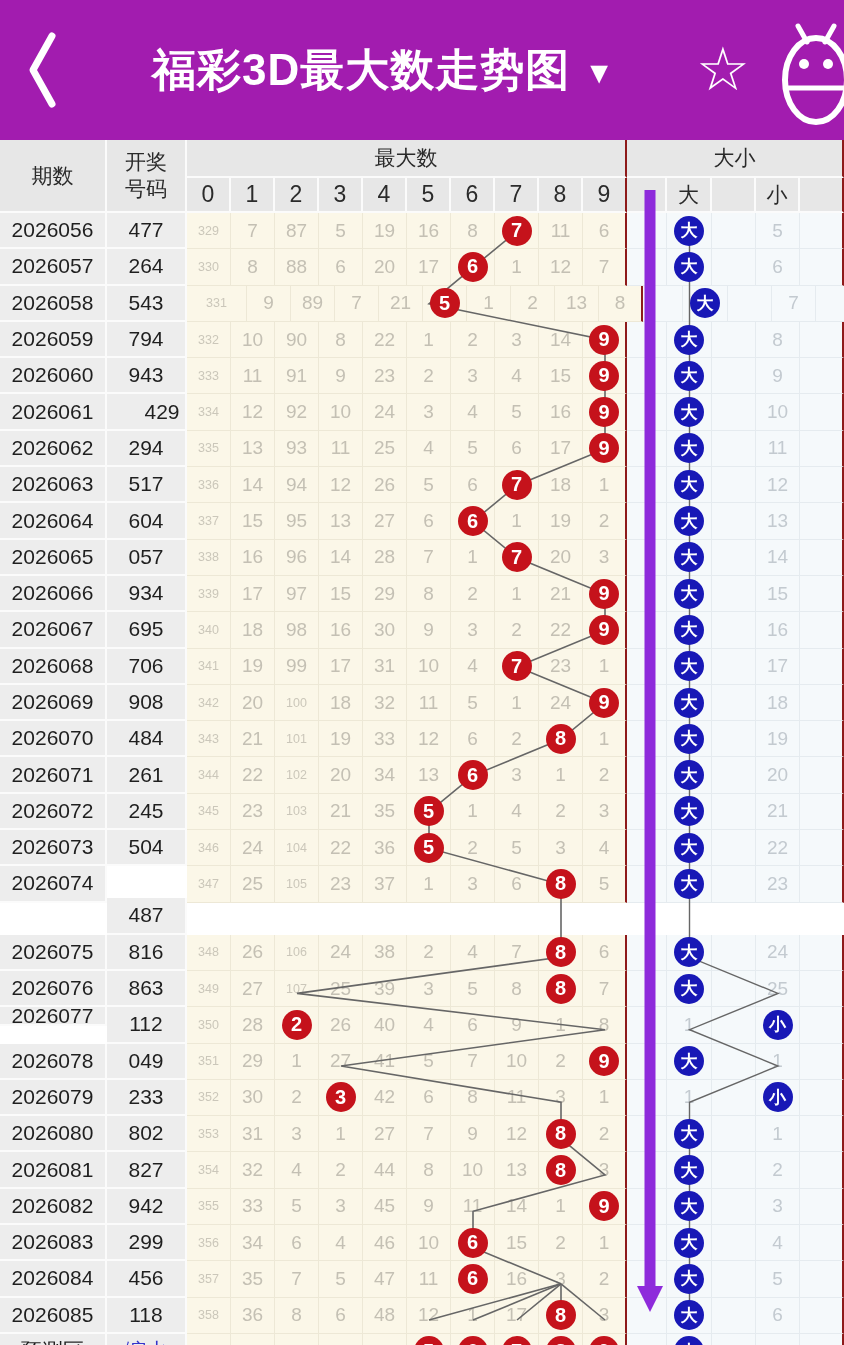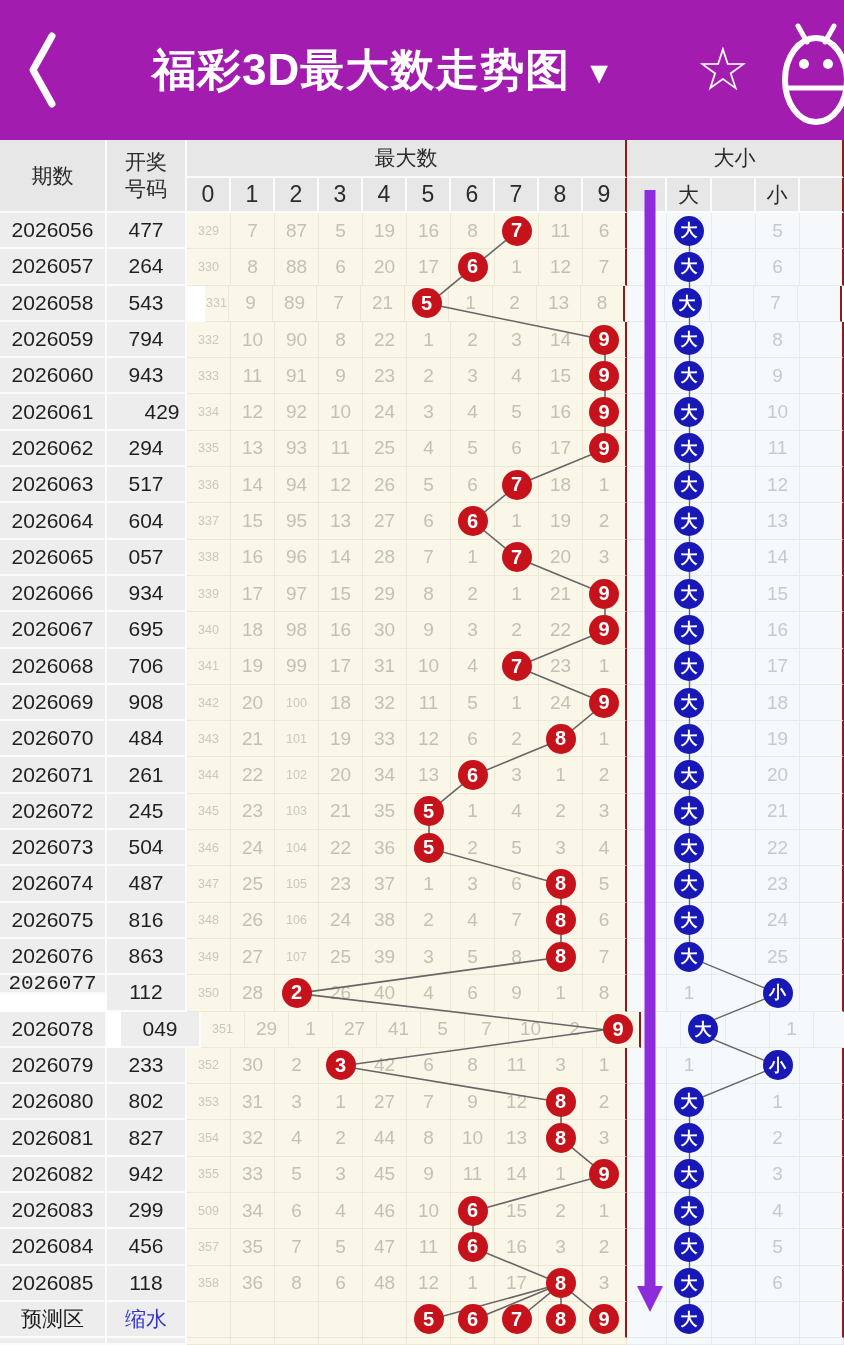--- a/index.html
+++ b/index.html
@@ -143,21 +143,21 @@
         <div class="cell c-blue" style="width: 45px; height: 36.3px;">
           <span class="circle blue">大</span>
         </div>
         <div class="cell c-blue" style="width: 44px; height: 36.3px;"></div>
         <div class="cell c-blue" style="width: 44px; height: 36.3px;">6</div>
         <div class="cell c-blue sec-div" style="width: 44px; height: 36.3px;"></div>
       </div>
       <div class="row">
         <div class="cell c-gray" style="width: 107px; height: 36.3px;">2026058</div>
         <div class="cell c-gray" style="width: 80px; height: 36.3px;">543</div>
-        <div class="cell c-cream smalltxt" style="width: 24px; height: 36.3px; margin-left: 18px;">331</div>
+        <div class="cell c-cream smalltxt" style="width: 60px; height: 36.3px;">331</div>
         <div class="cell c-cream" style="width: 44px; height: 36.3px;">9</div>
         <div class="cell c-cream" style="width: 44px; height: 36.3px;">89</div>
         <div class="cell c-cream" style="width: 44px; height: 36.3px;">7</div>
         <div class="cell c-cream" style="width: 44px; height: 36.3px;">21</div>
         <div class="cell c-cream" style="width: 44px; height: 36.3px;">
           <span class="circle red">5</span>
         </div>
         <div class="cell c-cream" style="width: 44px; height: 36.3px;">1</div>
         <div class="cell c-cream" style="width: 44px; height: 36.3px;">2</div>
         <div class="cell c-cream" style="width: 44px; height: 36.3px;">13</div>
@@ -510,21 +510,21 @@
         <div class="cell c-blue" style="width: 40px; height: 36.3px;"></div>
         <div class="cell c-blue" style="width: 45px; height: 36.3px;">
           <span class="circle blue">大</span>
         </div>
         <div class="cell c-blue" style="width: 44px; height: 36.3px;"></div>
         <div class="cell c-blue" style="width: 44px; height: 36.3px;">22</div>
         <div class="cell c-blue sec-div" style="width: 44px; height: 36.3px;"></div>
       </div>
       <div class="row">
         <div class="cell c-gray" style="width: 107px; height: 36.3px;">2026074</div>
-        <div class="cell c-gray" style="width: 80px; height: 36.3px;">487</div>
+        <div class="cell c-gray" style="width: 80px; height: 36.3px; margin-top: 32px;">487</div>
         <div class="cell c-cream smalltxt" style="width: 44px; height: 36.3px;">347</div>
         <div class="cell c-cream" style="width: 44px; height: 36.3px;">25</div>
         <div class="cell c-cream smalltxt" style="width: 44px; height: 36.3px;">105</div>
         <div class="cell c-cream" style="width: 44px; height: 36.3px;">23</div>
         <div class="cell c-cream" style="width: 44px; height: 36.3px;">37</div>
         <div class="cell c-cream" style="width: 44px; height: 36.3px;">1</div>
         <div class="cell c-cream" style="width: 44px; height: 36.3px;">3</div>
         <div class="cell c-cream" style="width: 44px; height: 36.3px;">6</div>
         <div class="cell c-cream" style="width: 44px; height: 36.3px;">
           <span class="circle red">8</span>
@@ -578,21 +578,21 @@
         <div class="cell c-cream sec-div" style="width: 44px; height: 36.3px;">7</div>
         <div class="cell c-blue" style="width: 40px; height: 36.3px;"></div>
         <div class="cell c-blue" style="width: 45px; height: 36.3px;">
           <span class="circle blue">大</span>
         </div>
         <div class="cell c-blue" style="width: 44px; height: 36.3px;"></div>
         <div class="cell c-blue" style="width: 44px; height: 36.3px;">25</div>
         <div class="cell c-blue sec-div" style="width: 44px; height: 36.3px;"></div>
       </div>
       <div class="row">
-        <div class="cell c-gray" style="width: 107px; height: 19px; font-family: Liberation Mono, monospace;">2026077</div>
+        <div class="cell c-gray" style="width: 107px; height: 19px;">2026077</div>
         <div class="cell c-gray" style="width: 80px; height: 36.3px;">112</div>
         <div class="cell c-cream smalltxt" style="width: 44px; height: 36.3px;">350</div>
         <div class="cell c-cream" style="width: 44px; height: 36.3px;">28</div>
         <div class="cell c-cream" style="width: 44px; height: 36.3px;">
           <span class="circle red">2</span>
         </div>
         <div class="cell c-cream" style="width: 44px; height: 36.3px;">26</div>
         <div class="cell c-cream" style="width: 44px; height: 36.3px;">40</div>
         <div class="cell c-cream" style="width: 44px; height: 36.3px;">4</div>
         <div class="cell c-cream" style="width: 44px; height: 36.3px;">6</div>
@@ -602,21 +602,21 @@
         <div class="cell c-blue" style="width: 40px; height: 36.3px;"></div>
         <div class="cell c-blue" style="width: 45px; height: 36.3px;">1</div>
         <div class="cell c-blue" style="width: 44px; height: 36.3px;"></div>
         <div class="cell c-blue" style="width: 44px; height: 36.3px;">
           <span class="circle blue">小</span>
         </div>
         <div class="cell c-blue sec-div" style="width: 44px; height: 36.3px;"></div>
       </div>
       <div class="row">
         <div class="cell c-gray" style="width: 107px; height: 36.3px;">2026078</div>
-        <div class="cell c-gray" style="width: 80px; height: 36.3px; margin-left: 14px;">049</div>
+        <div class="cell c-gray" style="width: 80px; height: 36.3px;">049</div>
         <div class="cell c-cream smalltxt" style="width: 44px; height: 36.3px;">351</div>
         <div class="cell c-cream" style="width: 44px; height: 36.3px;">29</div>
         <div class="cell c-cream" style="width: 44px; height: 36.3px;">1</div>
         <div class="cell c-cream" style="width: 44px; height: 36.3px;">27</div>
         <div class="cell c-cream" style="width: 44px; height: 36.3px;">41</div>
         <div class="cell c-cream" style="width: 44px; height: 36.3px;">5</div>
         <div class="cell c-cream" style="width: 44px; height: 36.3px;">7</div>
         <div class="cell c-cream" style="width: 44px; height: 36.3px;">10</div>
         <div class="cell c-cream" style="width: 44px; height: 36.3px;">2</div>
         <div class="cell c-cream sec-div" style="width: 44px; height: 36.3px;">
@@ -718,21 +718,21 @@
         <div class="cell c-blue" style="width: 45px; height: 36.3px;">
           <span class="circle blue">大</span>
         </div>
         <div class="cell c-blue" style="width: 44px; height: 36.3px;"></div>
         <div class="cell c-blue" style="width: 44px; height: 36.3px;">3</div>
         <div class="cell c-blue sec-div" style="width: 44px; height: 36.3px;"></div>
       </div>
       <div class="row">
         <div class="cell c-gray" style="width: 107px; height: 36.3px;">2026083</div>
         <div class="cell c-gray" style="width: 80px; height: 36.3px;">299</div>
-        <div class="cell c-cream smalltxt" style="width: 44px; height: 36.3px;">509</div>
+        <div class="cell c-cream smalltxt" style="width: 44px; height: 36.3px;">356</div>
         <div class="cell c-cream" style="width: 44px; height: 36.3px;">34</div>
         <div class="cell c-cream" style="width: 44px; height: 36.3px;">6</div>
         <div class="cell c-cream" style="width: 44px; height: 36.3px;">4</div>
         <div class="cell c-cream" style="width: 44px; height: 36.3px;">46</div>
         <div class="cell c-cream" style="width: 44px; height: 36.3px;">10</div>
         <div class="cell c-cream" style="width: 44px; height: 36.3px;">
           <span class="circle red">6</span>
         </div>
         <div class="cell c-cream" style="width: 44px; height: 36.3px;">15</div>
         <div class="cell c-cream" style="width: 44px; height: 36.3px;">2</div>

